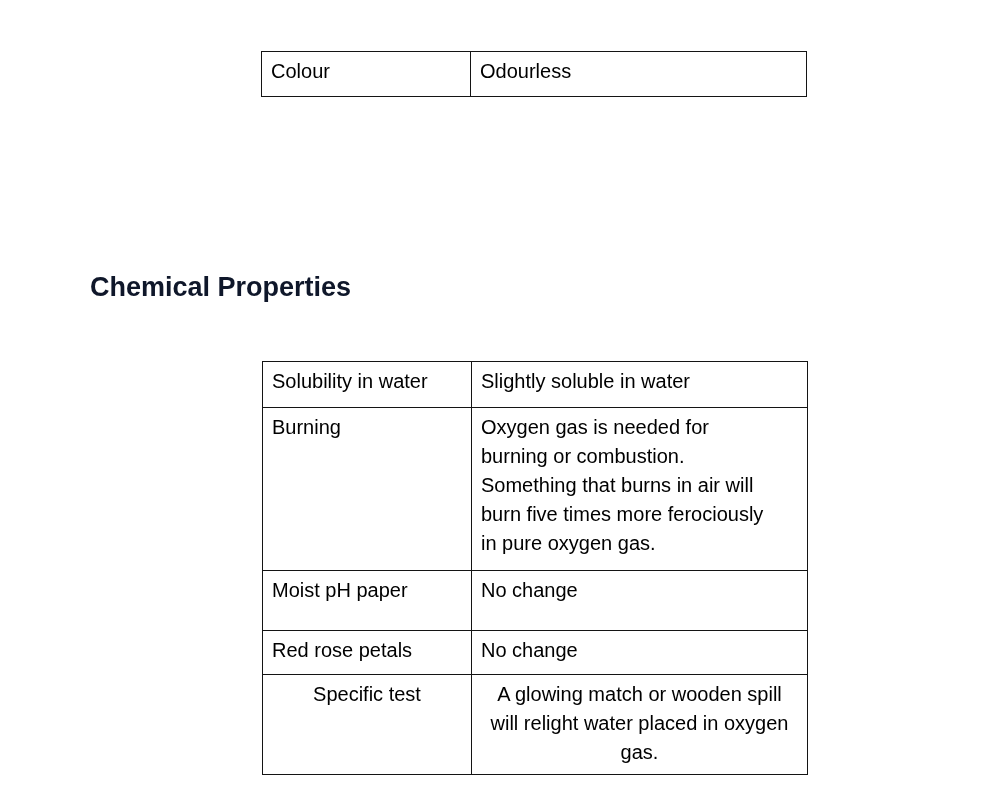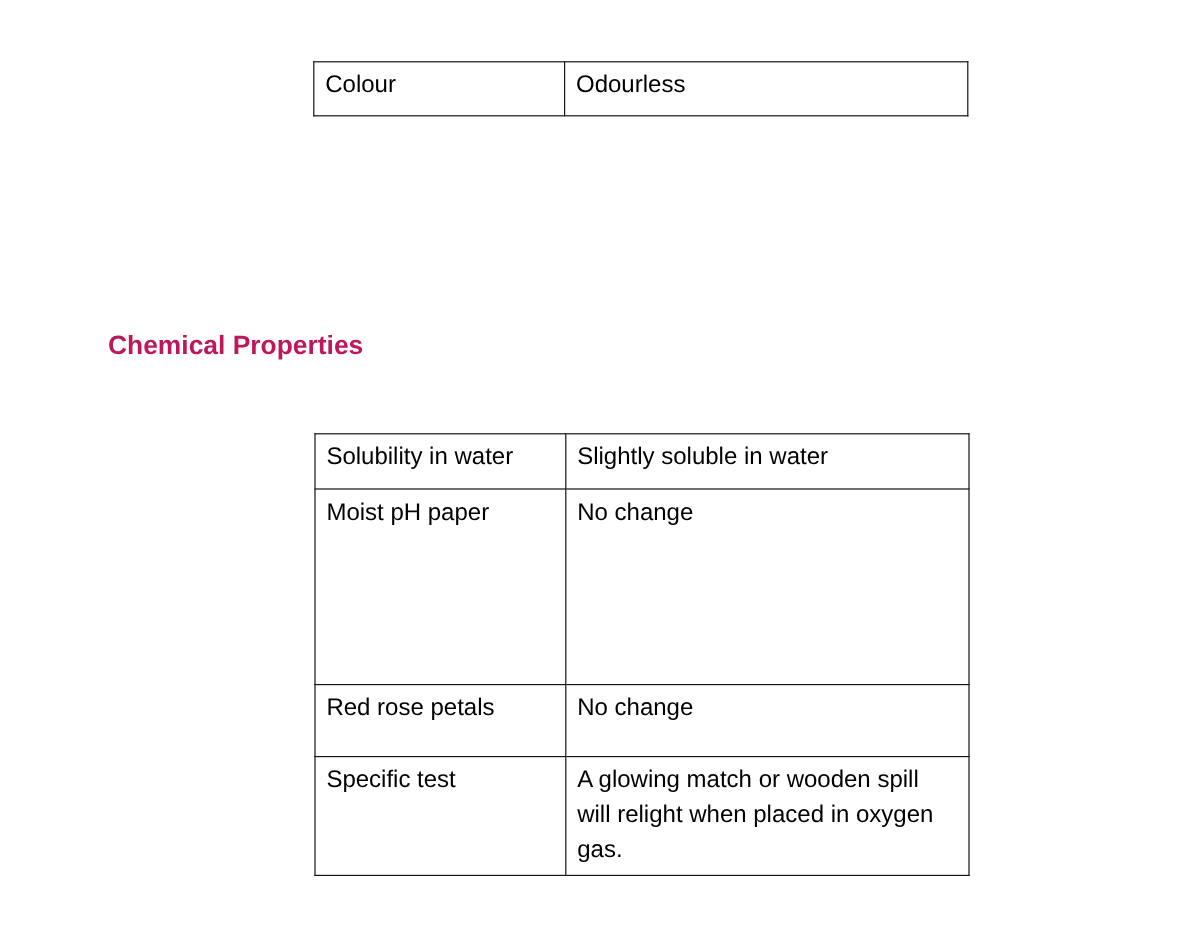--- a/index.html
+++ b/index.html
@@ -51,24 +51,24 @@
   #chemical-table tr:nth-child(2) { height: 163px; }
   #chemical-table tr:nth-child(3) { height: 60px; }
   #chemical-table tr:nth-child(4) { height: 44px; }
   #chemical-table tr:nth-child(5) { height: 100px; text-align: center; }
 
   .section-heading {
     position: absolute;
     left: 90px;
     top: 273px;
     margin: 0;
-    font-size: 22px;
+    font-size: 27px;
     font-weight: bold;
     line-height: 29px;
-    color: #be185d;
+    color: #0f172a;
   }
 </style>
 </head>
 <body>
 
 <div class="page">
 
   <table class="props-table" id="physical-table">
     <colgroup>
         <col class="col-prop">
@@ -88,29 +88,37 @@
     <colgroup>
         <col class="col-prop">
         <col class="col-value">
       </colgroup>
     <tbody>
       <tr>
         <td>Solubility in water</td>
         <td>Slightly soluble in water</td>
       </tr>
       <tr>
+        <td>Burning</td>
+        <td>Oxygen gas is needed for
+burning or combustion.
+Something that burns in air will
+burn five times more ferociously
+in pure oxygen gas.</td>
+      </tr>
+      <tr>
         <td>Moist pH paper</td>
         <td>No change</td>
       </tr>
       <tr>
         <td>Red rose petals</td>
         <td>No change</td>
       </tr>
       <tr>
         <td>Specific test</td>
         <td>A glowing match or wooden spill
-will relight when placed in oxygen
+will relight water placed in oxygen
 gas.</td>
       </tr>
     </tbody>
   </table>
 
 </div>
 
 </body></html>

